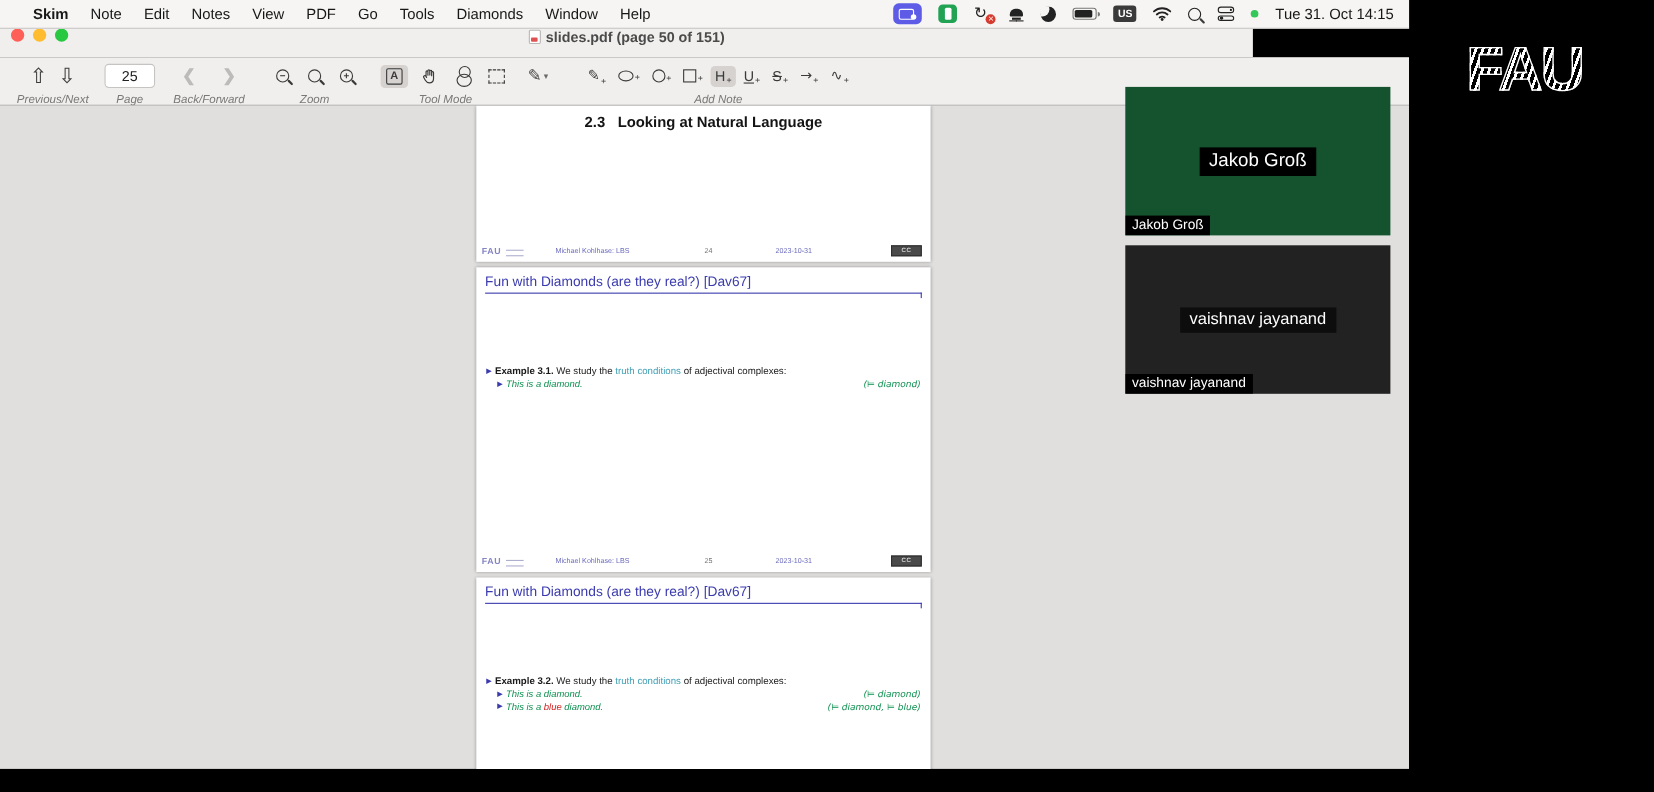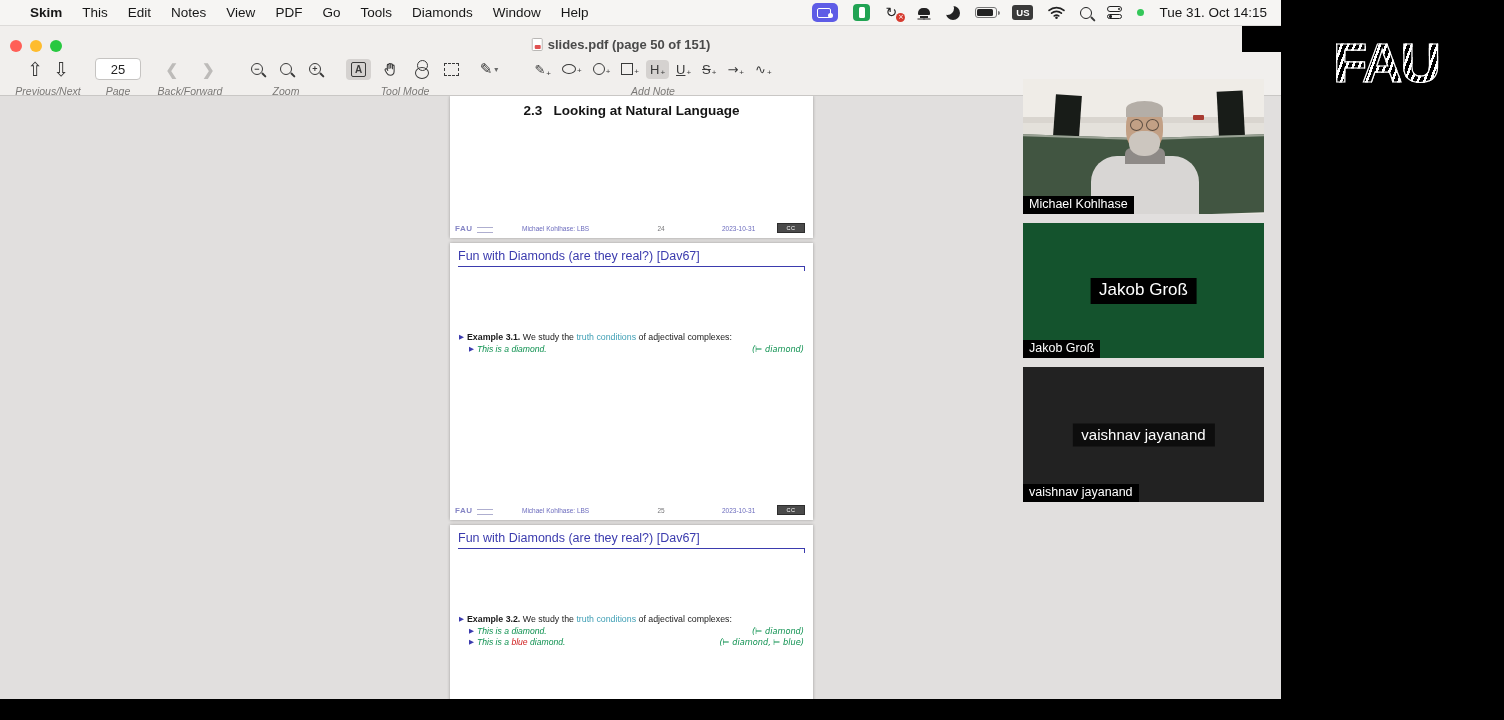--- a/index.html
+++ b/index.html
@@ -38,21 +38,21 @@
   .cc-icon span { display:block; width:15px; height:5.5px; border:1px solid #222; border-radius:3px; position:relative; }
   .cc-icon span::after { content:""; position:absolute; top:0.8px; width:2.6px; height:2.6px; background:#222; border-radius:50%; }
   .cc-icon span:first-child::after { right:1px; }
   .cc-icon span:last-child::after { left:1px; }
   .green-dot { width:7px; height:7px; background:#34c759; border-radius:50%; }
   .mag { position:relative; width:12px; height:12px; border:1.7px solid #3a3a3a; border-radius:50%; display:inline-block; }
   .mag::after { content:""; position:absolute; width:6px; height:1.7px; background:#3a3a3a; right:-5px; bottom:-2px; transform:rotate(45deg); border-radius:1px; }
   .mag .sign { position:absolute; inset:0; display:flex; align-items:center; justify-content:center; font-size:9px; font-weight:bold; color:#3a3a3a; }
 
   
-  .titlebar { position:absolute; left:0; top:26px; width:1242px; height:26px; background:#f1efed; display:flex; align-items:flex-end; }
+  .titlebar { position:absolute; left:0; top:26px; width:1139px; height:26px; background:#f1efed; display:flex; align-items:flex-start; }
   .lights { display:flex; gap:8px; margin-left:10px; }
   .light { width:12px; height:12px; border-radius:50%; }
   .light.red { background:#ff5f57; } .light.yellow { background:#febc2e; } .light.green { background:#28c840; }
   .win-title { position:absolute; left:50%; transform:translateX(-50%); display:flex; align-items:center; gap:5px;
                font-size:13px; font-weight:bold; color:#4a4a4a; }
   .doc-ico { width:11px; height:13px; background:#fff; border:1px solid #b9b7b5; border-radius:1.5px; position:relative; }
   .doc-ico::after { content:""; position:absolute; left:1.5px; top:6px; width:6px; height:3.5px; background:#e05252; border-radius:1px; }
 
   .toolbar { position:absolute; left:0; top:52px; width:1281px; height:44px; background:#f1efed; border-bottom:1px solid #c9c7c5; }
   .tgroup { position:absolute; top:4px; text-align:center; }
@@ -78,21 +78,21 @@
   .shape-ellipse { width:14px; height:10px; border:1.5px solid #3a3a3a; border-radius:50%; }
   .shape-circle { width:12px; height:12px; border:1.5px solid #3a3a3a; border-radius:50%; }
   .shape-square { width:12px; height:12px; border:1.5px solid #3a3a3a; }
   .note-letter { font-size:13px; color:#3a3a3a; line-height:1; }
   .note-letter.und { text-decoration:underline; }
   .note-letter.str { text-decoration:line-through; }
   .arrow-glyph, .squig-glyph { font-size:13px; color:#3a3a3a; font-family:"DejaVu Sans",sans-serif; line-height:1; }
 
   
   .content { position:absolute; left:0; top:96px; width:1281px; height:603px; background:#e1dfde; overflow:hidden; }
-  .page { position:absolute; left:450px; width:363px; background:#fff; box-shadow:0 0 3px rgba(0,0,0,.3); }
+  .page { position:absolute; left:433px; width:413px; background:#fff; box-shadow:0 0 3px rgba(0,0,0,.3); }
   .page1 { top:0; height:142px; }
   .page2 { top:147px; height:277px; }
   .page3 { top:429px; height:277px; }
   .sec-title { position:absolute; top:7px; left:0; right:0; text-align:center; font-size:13.5px; font-weight:bold; color:#141414; white-space:pre; }
   .frame-head { position:absolute; top:6px; left:8px; right:8px; font-size:12.5px; color:#3b3bae; }
   .frame-rule { position:absolute; top:23px; left:8px; right:8px; height:5px; border-top:1px solid #3b3bae; border-right:1px solid #3b3bae; }
   .ex-line { position:absolute; left:9px; right:9px; font-size:8.8px; color:#1a1a1a; line-height:1.15; }
   .bullet { color:#3b3bae; font-size:6.5px; margin-right:3px; vertical-align:1px; }
   .ex-label { font-weight:bold; }
   .link-teal { color:#3f9fb5; }
@@ -150,21 +150,21 @@
   .tile.dark2 .center-name { font-size:15px; background:#0d0d0d; }
 </style>
 </head>
 <body>
 
 <div class="screen">
 
   <div class="menubar">
     <span class="apple"></span>
     <span class="menu-item app">Skim</span>
-    <span class="menu-item">This</span>
+    <span class="menu-item">Note</span>
     <span class="menu-item">Edit</span>
     <span class="menu-item">Notes</span>
     <span class="menu-item">View</span>
     <span class="menu-item">PDF</span>
     <span class="menu-item">Go</span>
     <span class="menu-item">Tools</span>
     <span class="menu-item">Diamonds</span>
     <span class="menu-item">Window</span>
     <span class="menu-item">Help</span>
 
@@ -363,35 +363,20 @@
     </div>
   </div>
 
 
   <div class="side-strip">
     <div class="fau-logo">FAU</div>
   </div>
 
   <div class="tiles">
 
-    <div class="tile cam">
-      <div class="ceiling"></div>
-      <div class="pillar l"></div>
-      <div class="pillar r"></div>
-      <div class="board l"></div>
-      <div class="board r"></div>
-      <div class="marker"></div>
-      <div class="shoulders"></div>
-      <div class="collar"></div>
-      <div class="head"></div>
-      <div class="hair"></div>
-      <div class="beard"></div>
-      <div class="glasses"></div>
-      <span class="name-tag">Michael Kohlhase</span>
-    </div>
 
     <div class="tile dark1">
       <span class="center-name">Jakob Groß</span>
       <span class="name-tag">Jakob Groß</span>
     </div>
 
     <div class="tile dark2">
       <span class="center-name">vaishnav jayanand</span>
       <span class="name-tag">vaishnav jayanand</span>
     </div>

